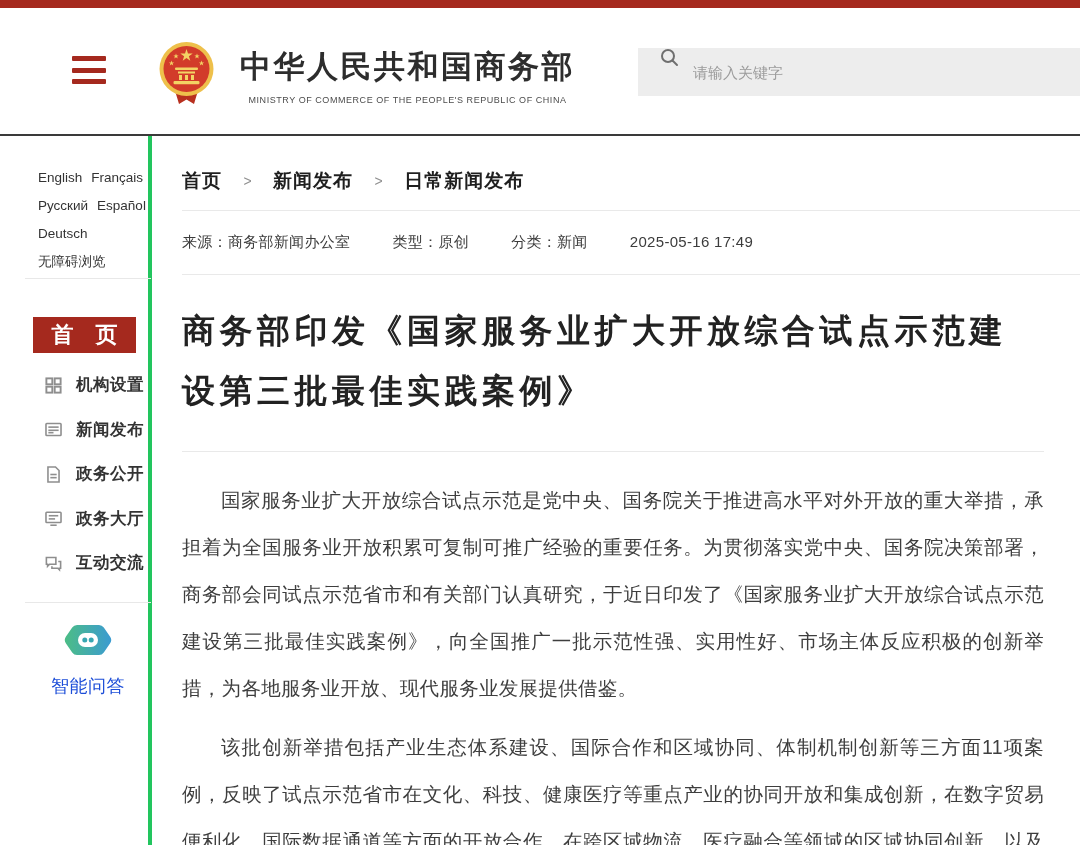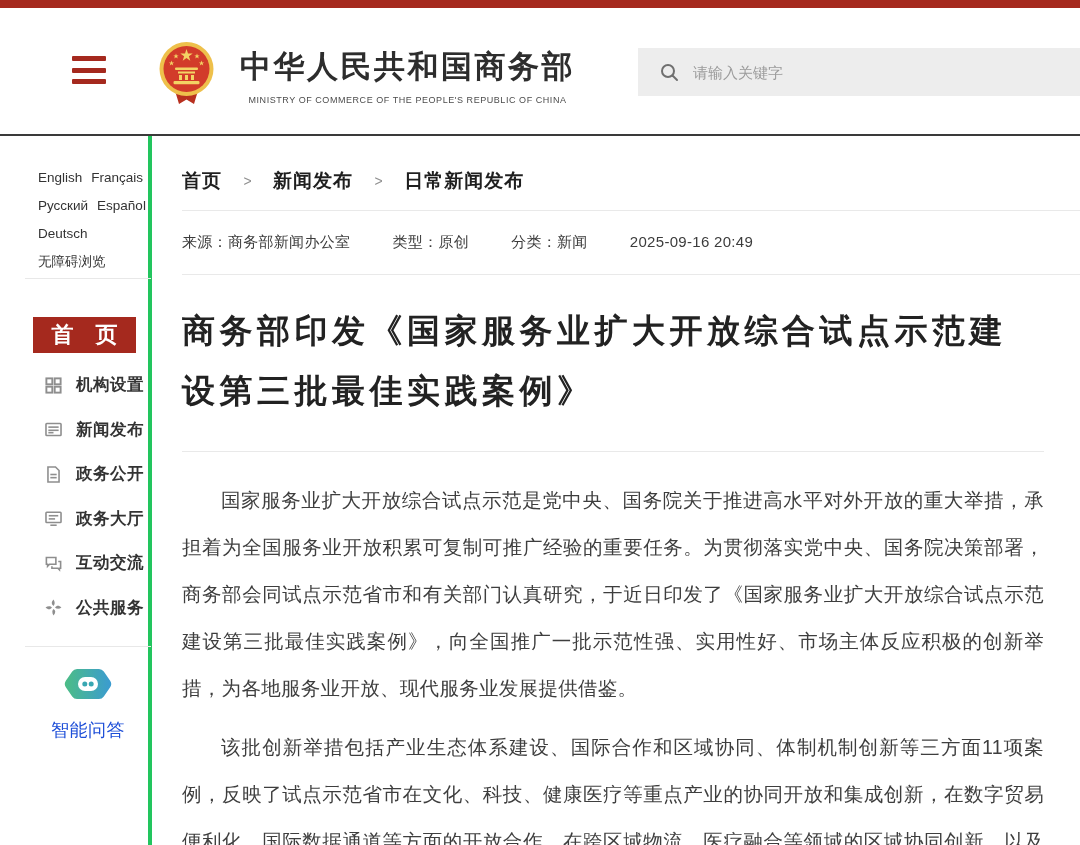--- a/index.html
+++ b/index.html
@@ -12,21 +12,21 @@
   
   header { position:relative; height:128px; background:#fff; border-bottom:2px solid #3a3a3a; }
   .hamburger { position:absolute; left:72px; top:48px; width:34px; height:28px;
     background:none; border:none; cursor:pointer; display:flex; flex-direction:column; justify-content:space-between; }
   .hamburger span { display:block; width:34px; height:5px; background:#a5291e; border-radius:1px; }
   .emblem { position:absolute; left:158px; top:32px; }
   .site-title { position:absolute; left:240px; top:38px; }
   .site-title .zh { font-size:31px; font-weight:bold; color:#2d2d2d; letter-spacing:2.5px; white-space:nowrap; }
   .site-title .en { margin-top:7px; font-size:9px; color:#4c4c4c; letter-spacing:0.55px; white-space:nowrap;text-align:center; }
   .searchbox { position:absolute; left:638px; top:40px; width:442px; height:48px;
-    background:#ededed; display:flex; align-items:center; padding-left:22px; }
+    background:#ededed; display:flex; padding-left:22px; }
   .searchbox svg { flex:none; }
   .searchbox input { border:none; outline:none; background:transparent; margin-left:14px;
     font-size:15px; color:#333; width:330px; font-family:inherit; }
   .searchbox input::placeholder { color:#9b9b9b; }
 
   
   .main { display:flex; height:724px; }
   .sidebar { width:152px; flex:none; border-right:4px solid #22c55e; }
   .content { flex:1; padding-left:30px; }
 
@@ -176,33 +176,20 @@
         <span class="ic">
           <svg width="19" height="19" viewBox="0 0 24 24">
               <g fill="none" stroke="#8e8e8e" stroke-width="2">
             <path d="M3 4.5 H15 V13 H7 L4.5 15.5 V13 H3 Z"></path>
             <path d="M18 9.5 H21 V18 H19.5 V20 L17.5 18 H10 V15.5"></path>
               </g>
             </svg>
         </span>
         <span class="lbl">互动交流</span>
       </a>
-      <a href="#" class="nav-item">
-        <span class="ic">
-          <svg width="19" height="19" viewBox="0 0 24 24">
-              <g fill="#8e8e8e">
-            <path d="M12 2 C9 5 9 8 12 10 C14 8.5 14 4.5 12 2 Z"></path>
-            <path d="M22 12 C19 9 16 9 14 12 C15.5 14 19.5 14 22 12 Z"></path>
-            <path d="M12 22 C15 19 15 16 12 14 C10 15.5 10 19.5 12 22 Z"></path>
-            <path d="M2 12 C5 15 8 15 10 12 C8.5 10 4.5 10 2 12 Z"></path>
-              </g>
-            </svg>
-        </span>
-        <span class="lbl">公共服务</span>
-      </a>
     </nav>
 
     <div class="qa">
       <div>
         <svg width="49" height="41" viewBox="0 0 49 41">
           <defs>
             <linearGradient id="qag" x1="0" y1="0" x2="1" y2="0">
               <stop offset="0" stop-color="#4cbd86"></stop>
                 <stop offset="1" stop-color="#3b9bd1"></stop>
             </linearGradient>
@@ -223,21 +210,21 @@
       <span class="sep">&gt;</span>
       <a href="#">新闻发布</a>
       <span class="sep">&gt;</span>
       <a href="#">日常新闻发布</a>
     </div>
 
     <div class="meta">
       <span>来源：商务部新闻办公室</span>
       <span>类型：原创</span>
       <span>分类：新闻</span>
-      <span>2025-09-16 20:49</span>
+      <span>2025-05-16 17:49</span>
     </div>
 
     <article>
       <h1>商务部印发《国家服务业扩大开放综合试点示范建设第三批最佳实践案例》</h1>
       <div class="title-divider"></div>
       <p class="first">国家服务业扩大开放综合试点示范是党中央、国务院关于推进高水平对外开放的重大举措，承担着为全国服务业开放积累可复制可推广经验的重要任务。为贯彻落实党中央、国务院决策部署，商务部会同试点示范省市和有关部门认真研究，于近日印发了《国家服务业扩大开放综合试点示范建设第三批最佳实践案例》，向全国推广一批示范性强、实用性好、市场主体反应积极的创新举措，为各地服务业开放、现代服务业发展提供借鉴。</p>
       <p class="second">该批创新举措包括产业生态体系建设、国际合作和区域协同、体制机制创新等三方面11项案例，反映了试点示范省市在文化、科技、健康医疗等重点产业的协同开放和集成创新，在数字贸易便利化、国际数据通道等方面的开放合作，在跨区域物流、医疗融合等领域的区域协同创新，以及推进离岸贸易发展、外资企业注册登记便利化改革、绿色租赁评价机制和激励机制、“数智化”在线司法解纷等方面的先</p>
     </article>
   </section>
 </div>

